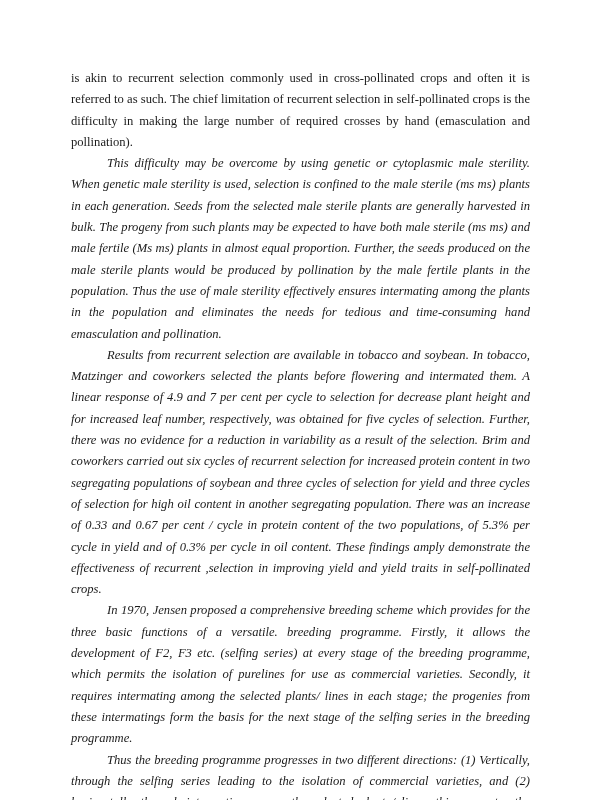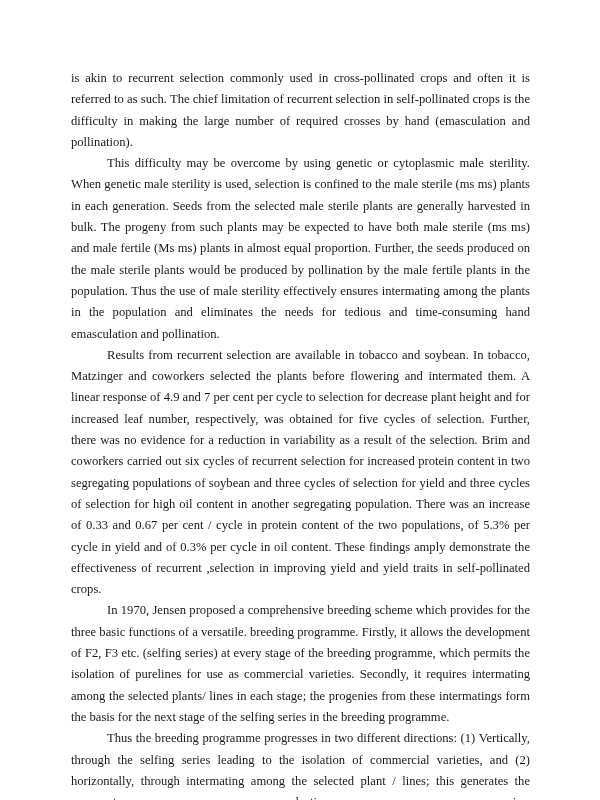--- a/index.html
+++ b/index.html
@@ -9,21 +9,21 @@
     left: 71px;
     top: 68px;
     width: 459px;
     font-family: "Liberation Serif", serif;
     font-size: 12.6px;
     line-height: 21.3px;
     color: #1a1a1a;
     text-align: justify;
   }
   .para { margin: 0; padding: 0; }
-  .para.indent { text-indent: 36px; }
+  .para.indent { text-indent: 36px; font-style: italic; }
   .para.last-justify { text-align-last: justify; }
 </style>
 </head>
 <body>
 
 <div class="page">
   <p class="para">is akin to recurrent selection commonly used in cross-pollinated crops and often it is referred to as such. The chief limitation of recurrent selection in self-pollinated crops is the difficulty in making the large number of required crosses by hand (emasculation and pollination).</p>
   <p class="para indent">This difficulty may be overcome by using genetic or cytoplasmic male sterility. When genetic male sterility is used, selection is confined to the male sterile (ms ms) plants in each generation. Seeds from the selected male sterile plants are generally harvested in bulk. The progeny from such plants may be expected to have both male sterile (ms ms) and male fertile (Ms ms) plants in almost equal proportion. Further, the seeds produced on the male sterile plants would be produced by pollination by the male fertile plants in the population. Thus the use of male sterility effectively ensures intermating among the plants in the population and eliminates the needs for tedious and time-consuming hand emasculation and pollination.</p>
   <p class="para indent">Results from recurrent selection are available in tobacco and soybean. In tobacco, Matzinger and coworkers selected the plants before flowering and intermated them. A linear response of 4.9 and 7 per cent per cycle to selection for decrease plant height and for increased leaf number, respectively, was obtained for five cycles of selection. Further, there was no evidence for a reduction in variability as a result of the selection. Brim and coworkers carried out six cycles of recurrent selection for increased protein content in two segregating populations of soybean and three cycles of selection for yield and three cycles of selection for high oil content in another segregating population. There was an increase of 0.33 and 0.67 per cent / cycle in protein content of the two populations, of 5.3% per cycle in yield and of 0.3% per cycle in oil content. These findings amply demonstrate the effectiveness of recurrent ,selection in improving yield and yield traits in self-pollinated crops.</p>
   <p class="para indent">In 1970, Jensen proposed a comprehensive breeding scheme which provides for the three basic functions of a versatile. breeding programme. Firstly, it allows the development of F2, F3 etc. (selfing series) at every stage of the breeding programme, which permits the isolation of purelines for use as commercial varieties. Secondly, it requires intermating among the selected plants/ lines in each stage; the progenies from these intermatings form the basis for the next stage of the selfing series in the breeding programme.</p>

